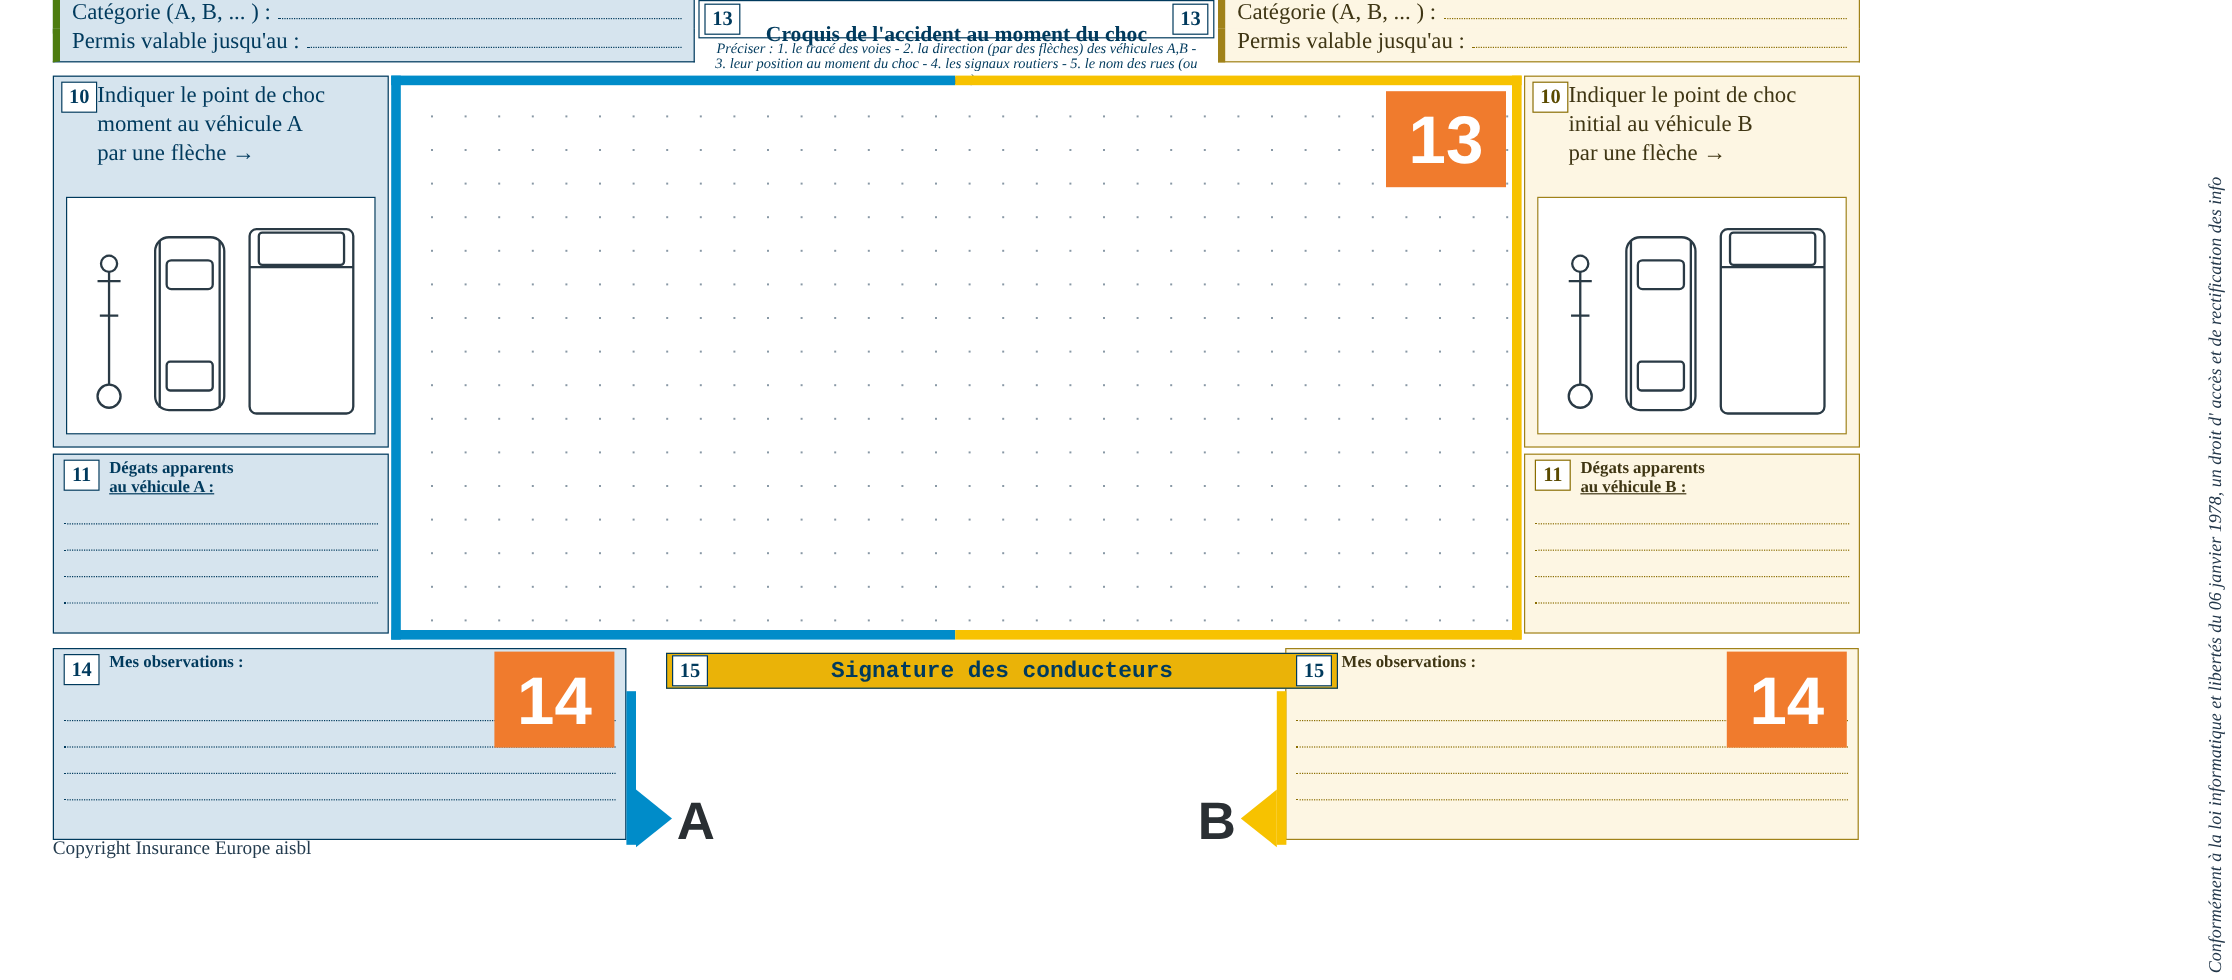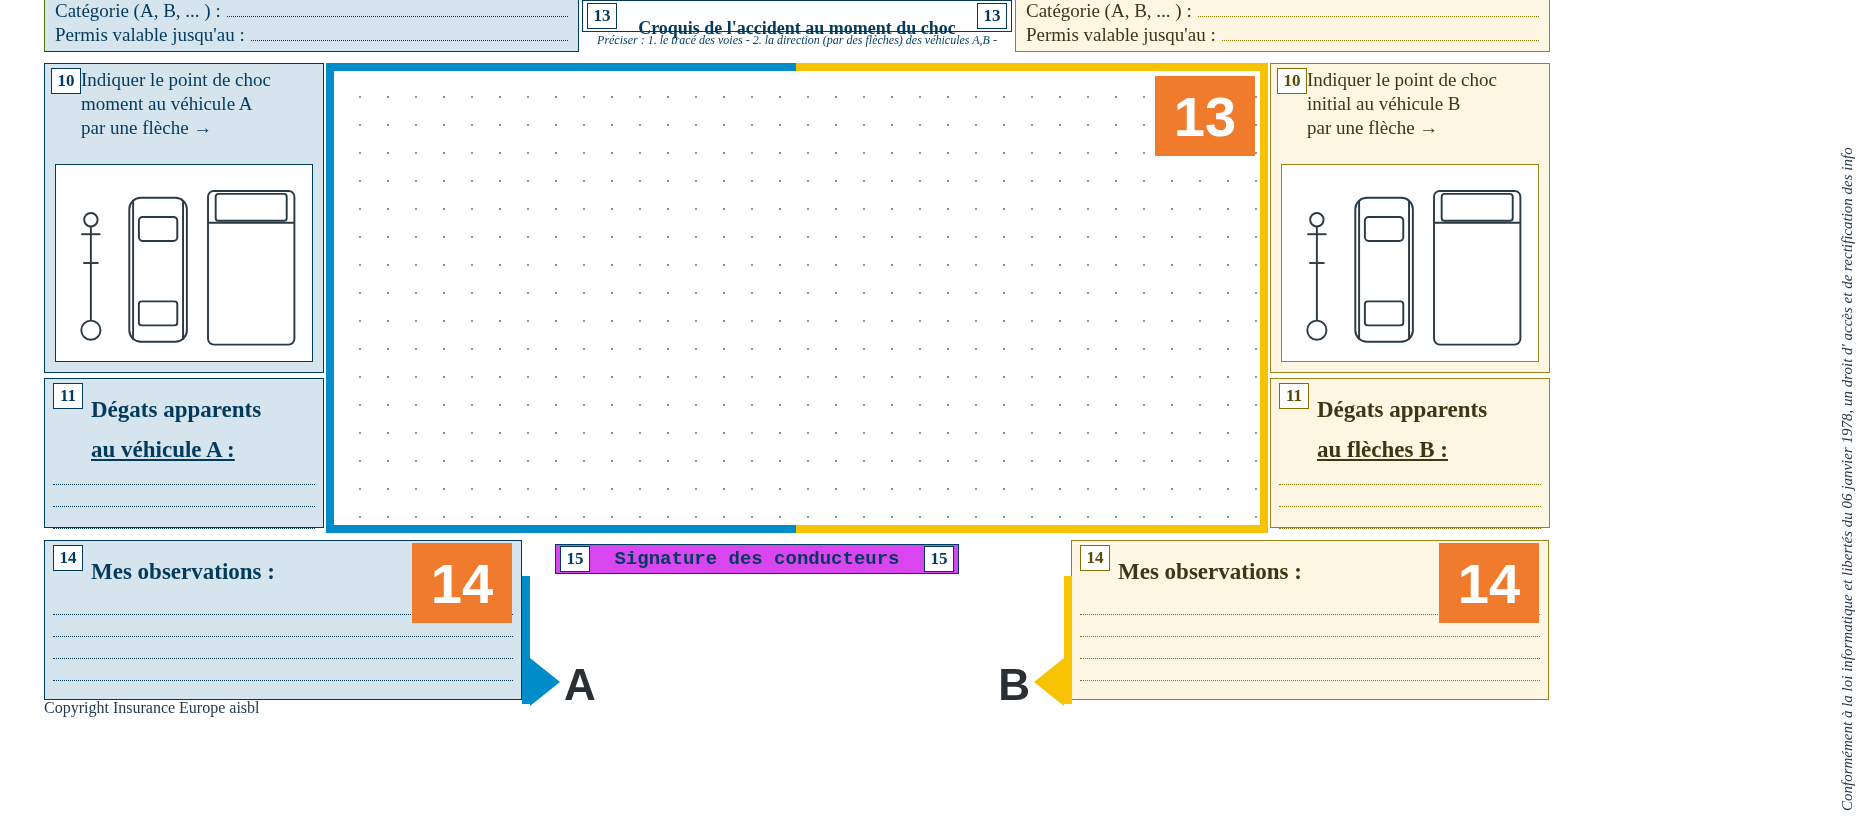--- a/index.html
+++ b/index.html
@@ -36,21 +36,21 @@
 
 
 .top-row {
   position: absolute;
   height: 28px;
   display: flex;
   align-items: baseline;
   padding: 0 10px;
   gap: 6px;
   background: #d6e4ee;
-  border-left: 1px solid #4d7c0f;
+  border-left: 6px solid #4d7c0f;
   border-right: 1px solid #003a5d;
 }
 .top-row.y { background: #fdf6e3; border-color: #a08219; }
 .top-blue-1 { left: 44px; top: 0; width: 535px; }
 .top-blue-2 { left: 44px; top: 24px; width: 535px; border-bottom:1px solid #003a5d;}
 .top-yel-1  { left: 1015px; top: 0; width: 535px; }
 .top-yel-2  { left: 1015px; top: 24px; width: 535px; border-bottom:1px solid #a08219;}
 
 
 .sec13-bar {
@@ -162,21 +162,21 @@
 }
 .box11B {
   position: absolute;
   left: 1270px; top: 378px;
   width: 280px; height: 150px;
   background: #fdf6e3;
   border: 1px solid #a08219;
   padding: 4px 8px;
 }
 .box11-head { display:flex; gap:8px; align-items:flex-start;}
-.box11-title { font-size:23px; font-weight:bold; color:#003a5d;margin-top:14px; }
+.box11-title { font-size:14px; font-weight:bold; color:#003a5d; }
 .box11-title.u { text-decoration: underline; }
 .box11-title.y { color:#3f3614; }
 .dotline {
   border-bottom: 1.5px dotted #003a5d;
   height: 22px;
 }
 .dotline.y { border-color:#8a6d00; }
 
 
 .box14A {
@@ -209,22 +209,22 @@
   width:100px; height:80px;
   background:#f07b2d; color:#fff;
   font-family:Arial,sans-serif; font-weight:900; font-size:56px;
   display:flex; align-items:center; justify-content:center;
 }
 
 
 .sec15 {
   position: absolute;
   left: 555px; top: 544px;
-  width: 404px; height: 30px;
-  background: #d946ef;
+  width: 560px; height: 30px;
+  background: #eab308;
   border: 1.5px solid #003a5d;
   display: flex;
   align-items: center;
   padding: 0 4px;
   gap: 6px;
 }
 .sec15-title { flex:1; text-align:center; font-weight:bold; font-size:19px; color:#003a5d;font-family:Liberation Mono, monospace;}
 
 
 .sig-area {
@@ -305,20 +305,21 @@
   <span class="dotted-fill y"></span>
 </div>
 
 <div class="sec13-bar">
   <span class="numbox">13</span>
   <span class="sec13-title">Croquis de l'accident au moment du choc</span>
   <span class="numbox">13</span>
 </div>
 <div class="sec13-sub">
   <span>Préciser : 1. le tracé des voies - 2. la direction (par des flèches) des véhicules A,B -</span><br>
+  <span>3. leur position au moment du choc - 4. les signaux routiers - 5. le nom des rues (ou routes).</span>
 </div>
 
 <div class="sketch-grid"></div>
 <div class="sketch-border-blue"></div>
 <div class="sketch-border-yellow"></div>
 <div class="badge13">13</div>
 
 <div class="box10A">
   <div class="box-head">
     <span class="numbox">10</span>
@@ -394,21 +395,21 @@
   <div class="dotline"></div>
   <div class="dotline"></div>
   <div class="dotline"></div>
 </div>
 
 <div class="box11B">
   <div class="box11-head">
     <span class="numbox yellow">11</span>
     <div>
       <div class="box11-title y">Dégats apparents</div>
-      <div class="box11-title y u">au flèches B :</div>
+      <div class="box11-title y u">au véhicule B :</div>
     </div>
   </div>
   <div class="dotline y"></div>
   <div class="dotline y"></div>
   <div class="dotline y"></div>
   <div class="dotline y"></div>
 </div>
 
 <div class="box14A">
   <div class="box11-head">

